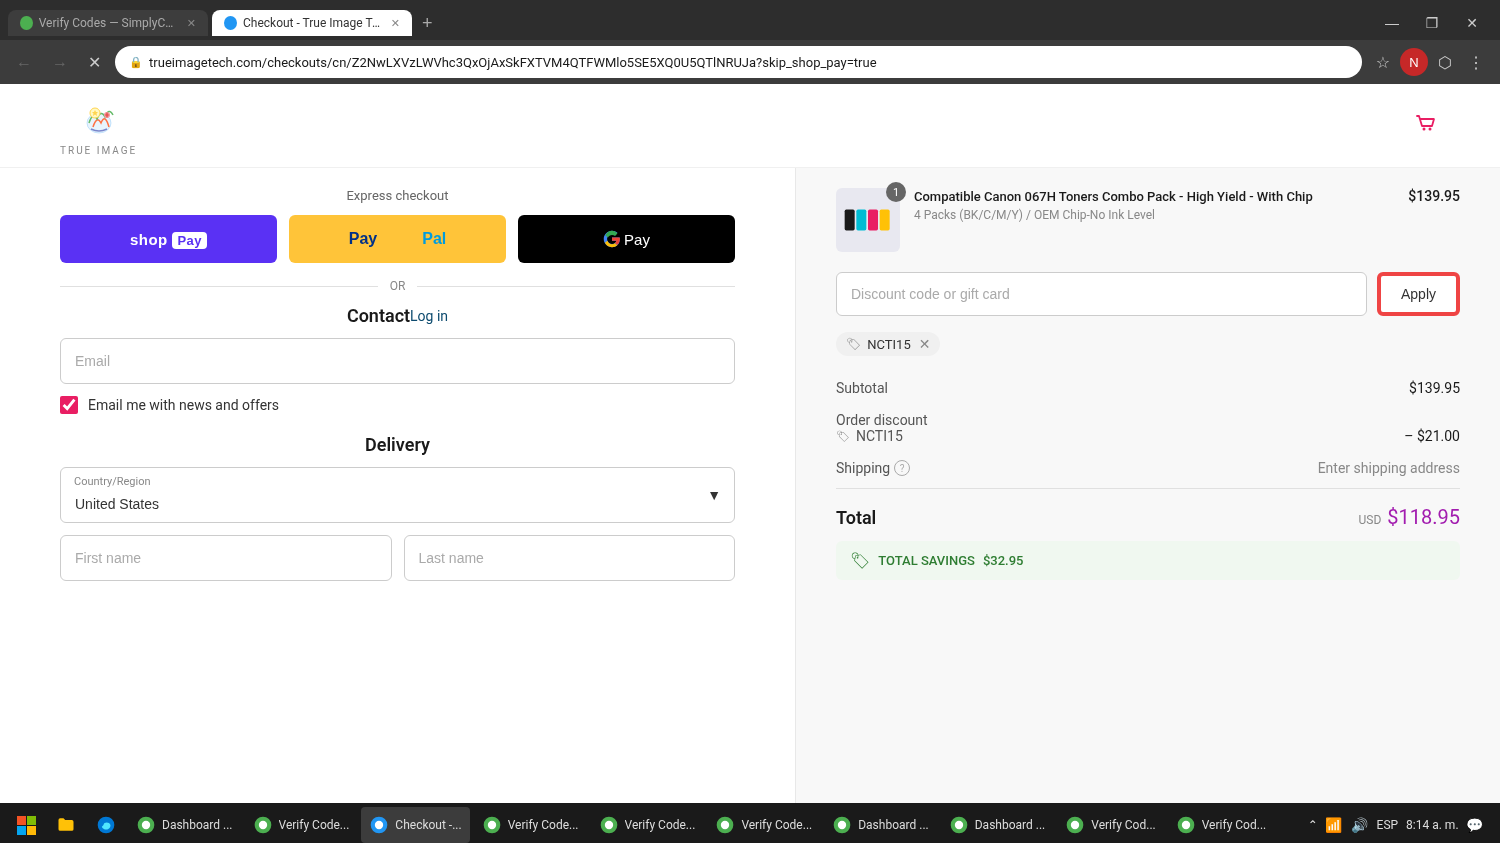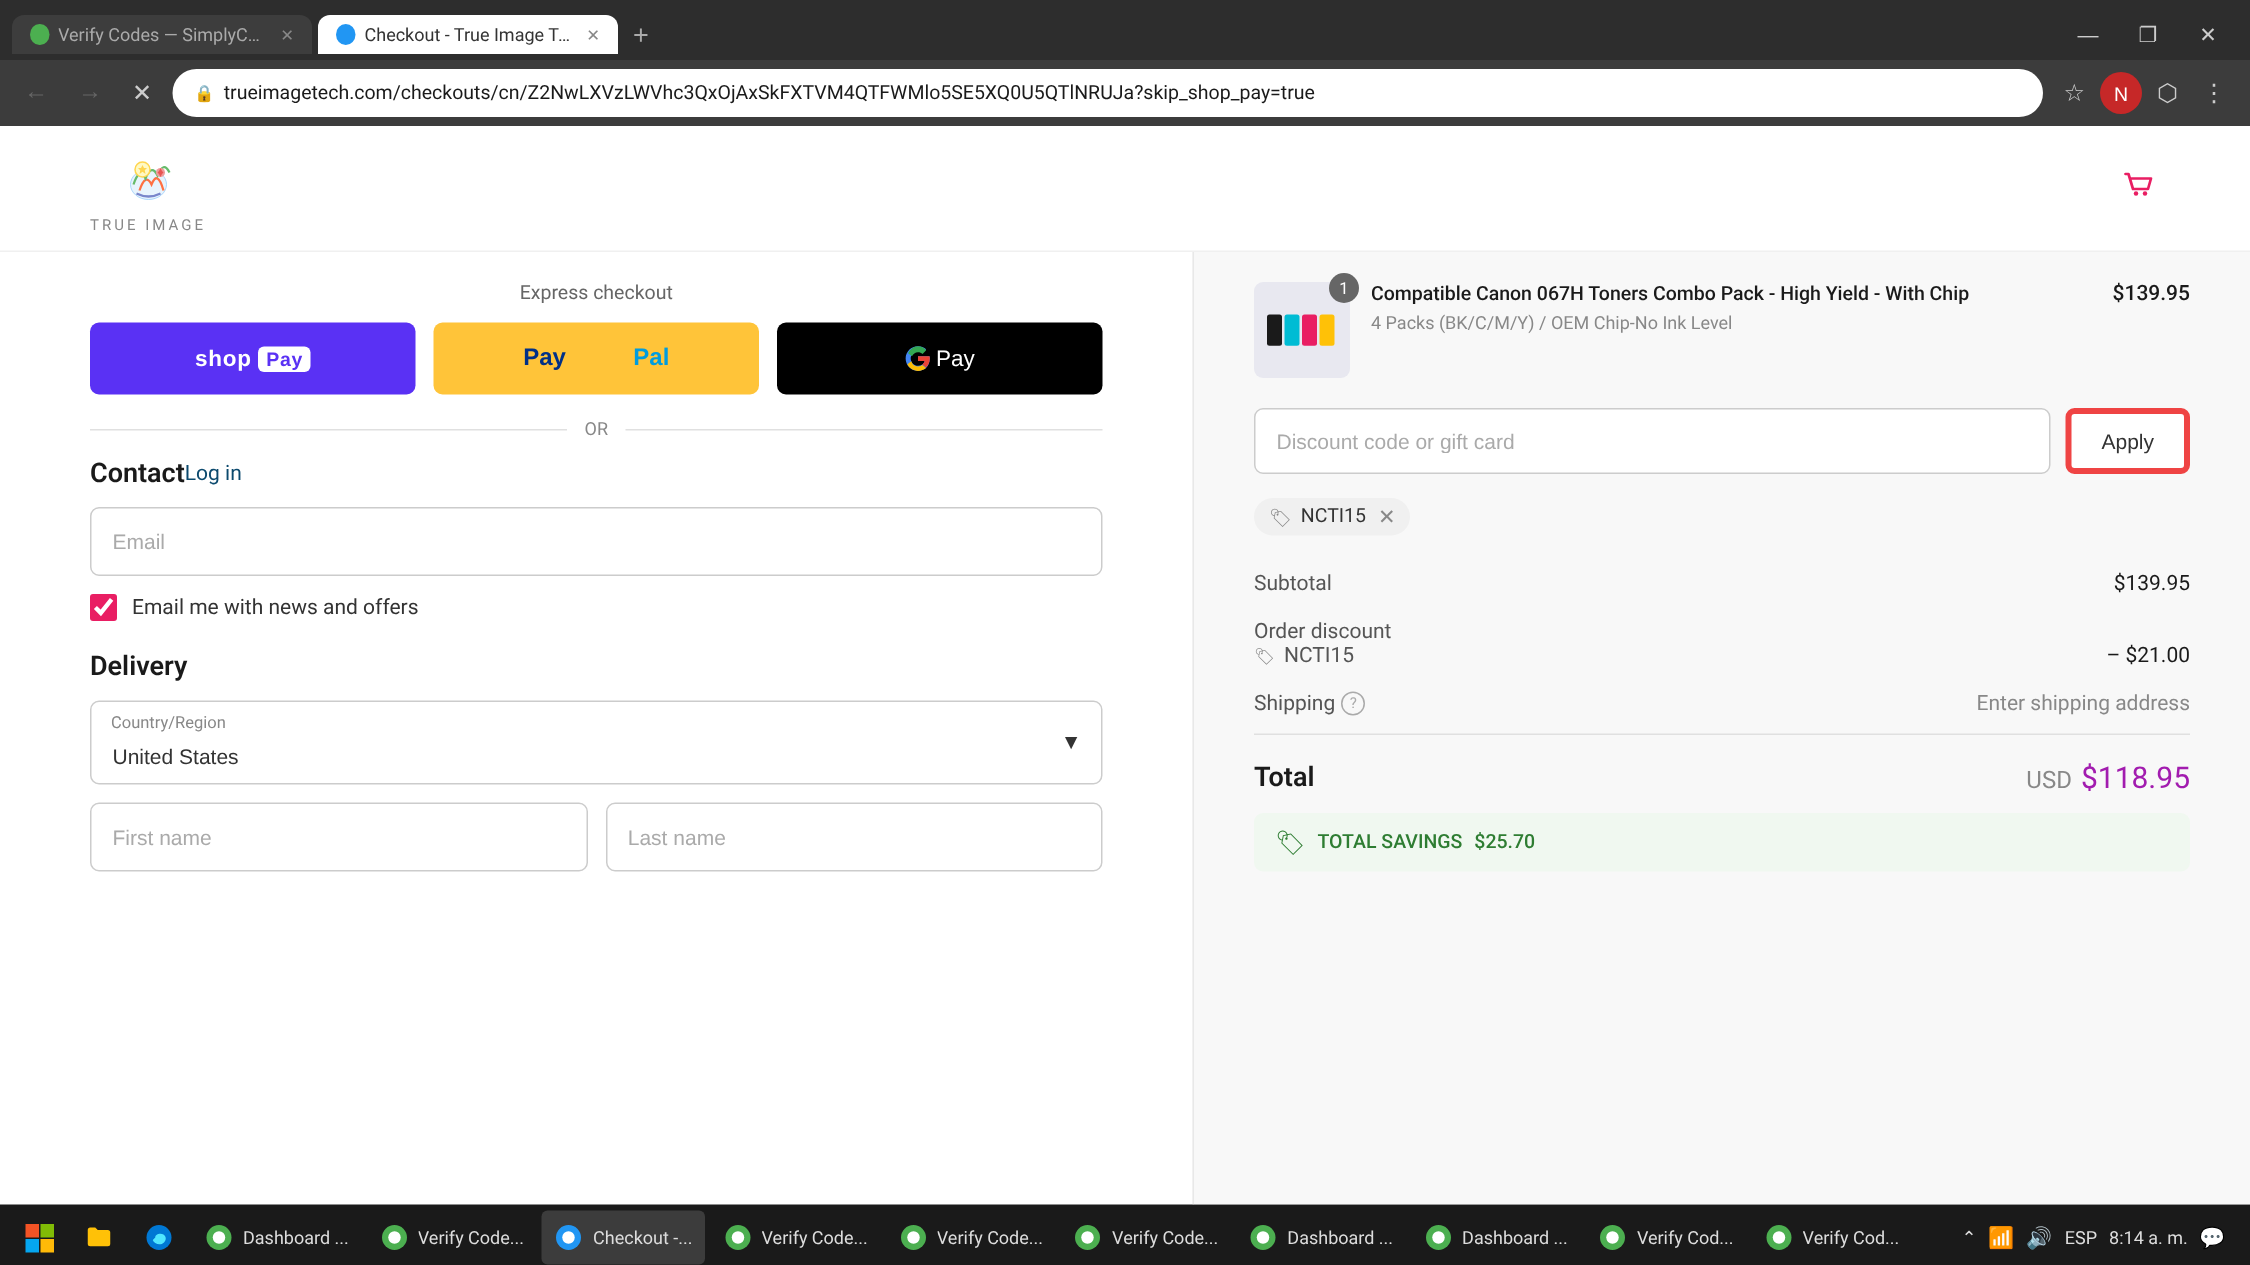--- a/index.html
+++ b/index.html
@@ -49,21 +49,21 @@
     .express-buttons { display: flex; gap: 12px; margin-bottom: 16px; }
     .express-btn { flex: 1; height: 48px; border: none; border-radius: 6px; cursor: pointer; display: flex; align-items: center; justify-content: center; font-size: 15px; font-weight: bold; }
     .shop-pay-btn { background: #5a31f4; color: #fff; }
     .paypal-btn { background: #ffc439; color: #003087; }
     .gpay-btn { background: #000; color: #fff; }
     .or-divider { display: flex; align-items: center; gap: 12px; margin: 12px 0; }
     .or-divider::before, .or-divider::after { content: ''; flex: 1; height: 1px; background: #e0e0e0; }
     .or-text { font-size: 12px; color: #888; }
 
     
-    .section-header { display: flex; align-items: center; justify-content: flex-start; margin-bottom: 12px; }
+    .section-header { display: flex; align-items: center; justify-content: center; margin-bottom: 12px; }
     .section-title { font-size: 18px; font-weight: 600; color: #1a1a1a; }
     .login-link { color: #0c4a6e; text-decoration: none; font-size: 14px; }
     .form-input { width: 100%; border: 1px solid #ccc; border-radius: 6px; padding: 14px 14px; font-size: 14px; color: #333; outline: none; }
     .form-input::placeholder { color: #aaa; }
     .checkbox-row { display: flex; align-items: center; gap: 10px; margin-top: 12px; }
     .checkbox-input { width: 18px; height: 18px; accent-color: #e91e63; cursor: pointer; }
     .checkbox-label { font-size: 14px; color: #333; }
 
     
     .delivery-section { margin-top: 20px; }
@@ -105,21 +105,21 @@
     .summary-value { color: #1a1a1a; font-weight: 400; }
     .summary-divider { height: 1px; background: #e0e0e0; margin: 4px 0; }
     .discount-row-label { display: flex; align-items: center; gap: 6px; color: #555; font-size: 14px; }
     .discount-icon-small { font-size: 11px; color: #888; }
     .discount-amount { color: #1a1a1a; }
     .shipping-info { display: flex; align-items: flex-start; gap: 4px; }
     .info-icon { width: 16px; height: 16px; border-radius: 50%; border: 1px solid #aaa; color: #aaa; font-size: 10px; display: inline-flex; align-items: center; justify-content: center; cursor: pointer; }
     .total-row { display: flex; justify-content: space-between; align-items: center; padding: 12px 0; }
     .total-label { font-size: 18px; font-weight: 600; color: #1a1a1a; }
     .total-value-group { display: flex; align-items: baseline; gap: 6px; }
-    .total-currency { font-size: 16px; color: #888; }
+    .total-currency { font-size: 12px; color: #888; }
     .total-amount { font-size: 20px; font-weight: 400; color: #a21caf; }
 
     
     .savings-row { display: flex; align-items: center; gap: 8px; padding: 10px 14px; background: #f0f8f0; border-radius: 6px; font-size: 13px; color: #2e7d32; font-weight: 500; }
     .savings-icon { font-size: 16px; }
 
     
     .taskbar { width: 1500px; height: 44px; background: #1a1a1a; display: flex; align-items: center; padding: 0 8px; gap: 4px; }
     .taskbar-start { width: 36px; height: 36px; display: flex; align-items: center; justify-content: center; cursor: pointer; }
     .taskbar-item { display: flex; align-items: center; gap: 6px; padding: 4px 8px; border-radius: 4px; cursor: pointer; height: 36px; }
@@ -320,21 +320,21 @@
         <div class="total-row">
           <span class="total-label">Total</span>
           <div class="total-value-group">
             <span class="total-currency">USD</span>
             <span class="total-amount">$118.95</span>
           </div>
         </div>
         <div class="savings-row">
           <span class="savings-icon">🏷</span>
           <span>TOTAL SAVINGS</span>
-          <span>$25.70</span>
+          <span>$32.95</span>
         </div>
       </div>
     </div>
   </div>
 </div>
 
 <div class="taskbar">
   <div class="taskbar-start">
     <svg width="24" height="24" viewBox="0 0 24 24">
         <rect x="3" y="3" width="9" height="9" fill="#f35325"></rect>

